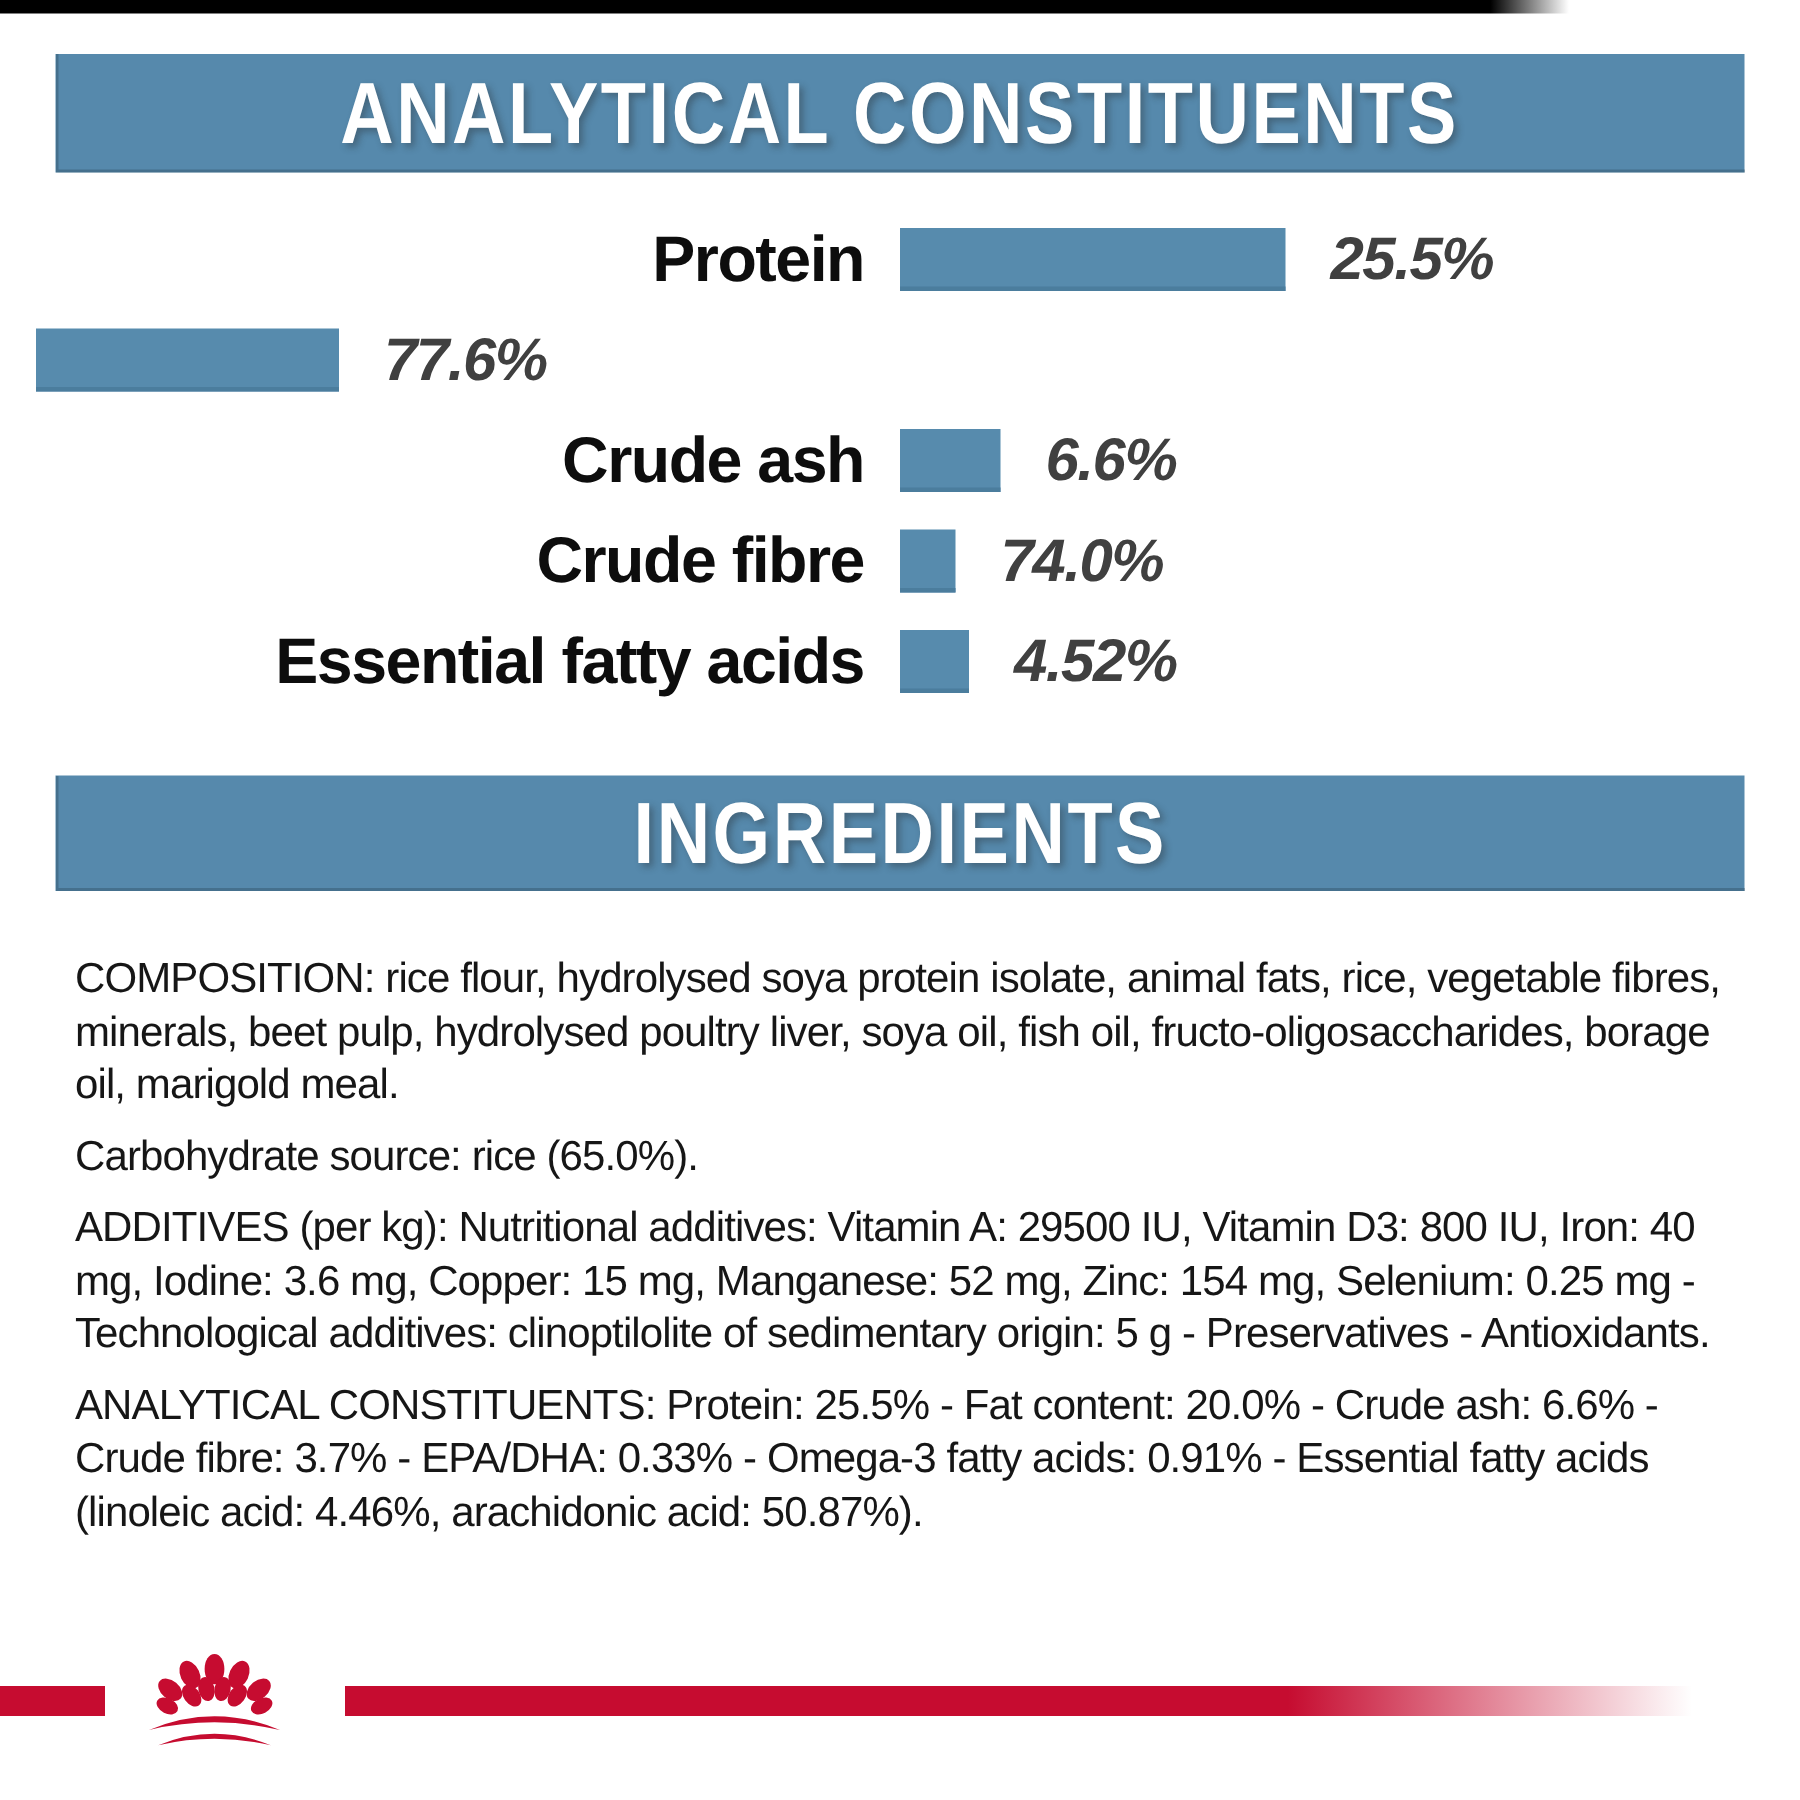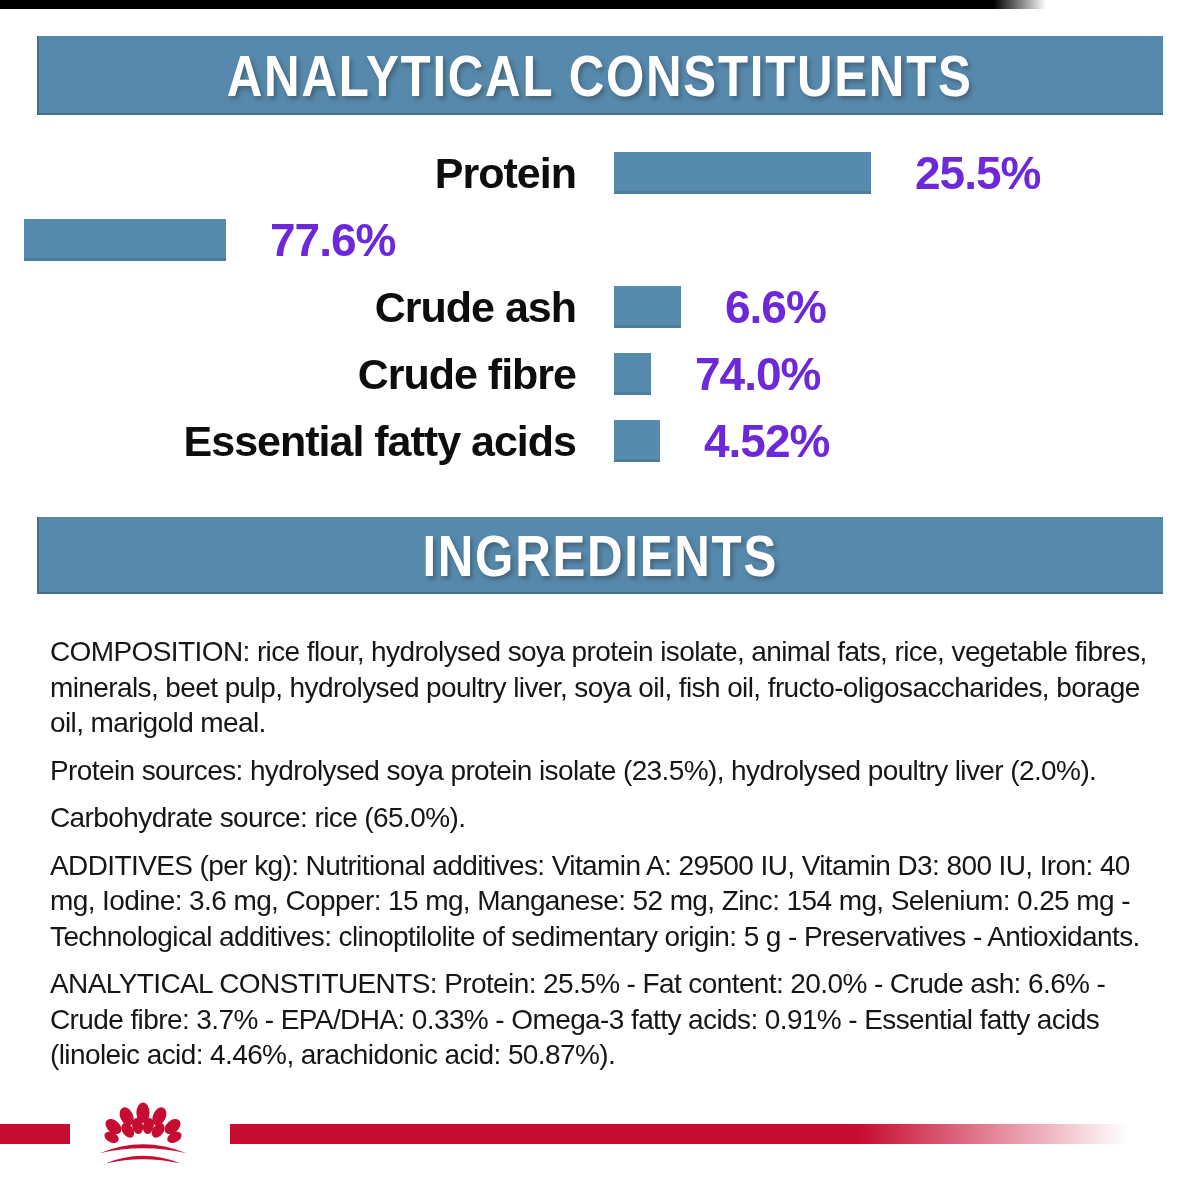--- a/index.html
+++ b/index.html
@@ -27,36 +27,37 @@
   .banner-title{
     color:var(--banner_text,#fff);
     font-weight:bold;font-size:58px;letter-spacing:2px;white-space:nowrap;
     transform:scaleX(0.85);
     text-shadow:3px 3px 5px rgba(35,35,35,0.35);
   }
 
   
   .chart-row{
     position:absolute;left:0;width:1200px;height:42px;
-    display:flex;align-items:center;gap:14px;
+    display:flex;align-items:center;
   }
   .chart-label{
     width:576px;text-align:right;
     font-size:43px;font-weight:bold;letter-spacing:-1px;color:#0d0d0d;
     white-space:nowrap;
   }
   .bar{
     margin-left:24px;height:42px;flex:0 0 auto;
     background:var(--bar_blue,#578bad);
     border-bottom:3px solid #4b7d9d;box-sizing:border-box;
   }
   .chart-value{
     margin-left:30px;
-    font-size:46px;font-weight:bold;letter-spacing:-1px;color:#6d28d9;
+    font-size:40px;font-weight:bold;letter-spacing:-1px;color:#404040;
     white-space:nowrap;
+    font-style:italic;
   }
 
   
   .bodytext{
     position:absolute;left:38px;top:622px;width:1126px;
     font-size:28px;line-height:35.5px;letter-spacing:-0.6px;color:#161616;
   }
   .bodytext p{margin:12px;}
 
   
@@ -110,21 +111,20 @@
       <span class="chart-value">4.52%</span>
     </div>
   </div>
 
   <div class="banner second">
     <span class="banner-title">INGREDIENTS</span>
   </div>
 
   <div class="bodytext">
     <p>COMPOSITION: rice flour, hydrolysed soya protein isolate, animal fats, rice, vegetable fibres, minerals, beet pulp, hydrolysed poultry liver, soya oil, fish oil, fructo-oligosaccharides, borage oil, marigold meal.</p>
-    <p>Protein sources: hydrolysed soya protein isolate (23.5%), hydrolysed poultry liver (2.0%).</p>
     <p>Carbohydrate source: rice (65.0%).</p>
     <p>ADDITIVES (per kg): Nutritional additives: Vitamin A: 29500 IU, Vitamin D3: 800 IU, Iron: 40 mg, Iodine: 3.6 mg, Copper: 15 mg, Manganese: 52 mg, Zinc: 154 mg, Selenium: 0.25 mg - Technological additives: clinoptilolite of sedimentary origin: 5 g - Preservatives - Antioxidants.</p>
     <p>ANALYTICAL CONSTITUENTS: Protein: 25.5% - Fat content: 20.0% - Crude ash: 6.6% - Crude fibre: 3.7% - EPA/DHA: 0.33% - Omega-3 fatty acids: 0.91% - Essential fatty acids (linoleic acid: 4.46%, arachidonic acid: 50.87%).</p>
   </div>
 
   <div class="stripe-left"></div>
   <div class="stripe-right"></div>
 
   <svg class="crown" viewBox="0 0 140 70" xmlns="http://www.w3.org/2000/svg">
     <g fill="currentColor">

